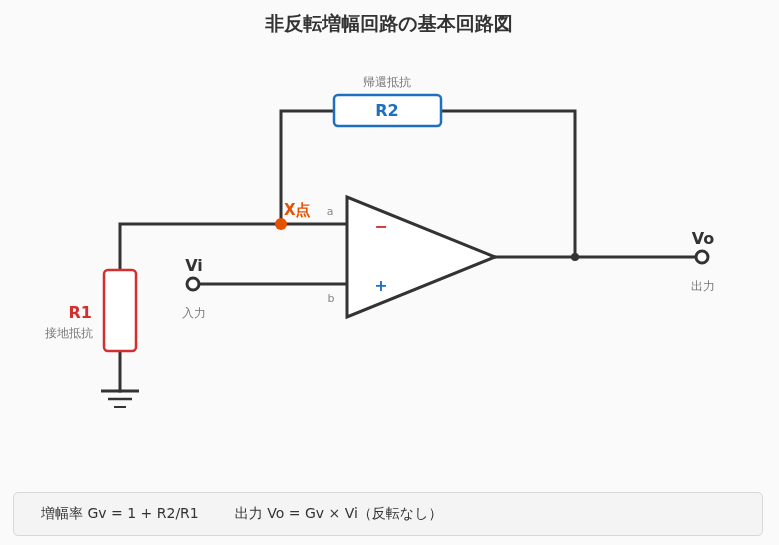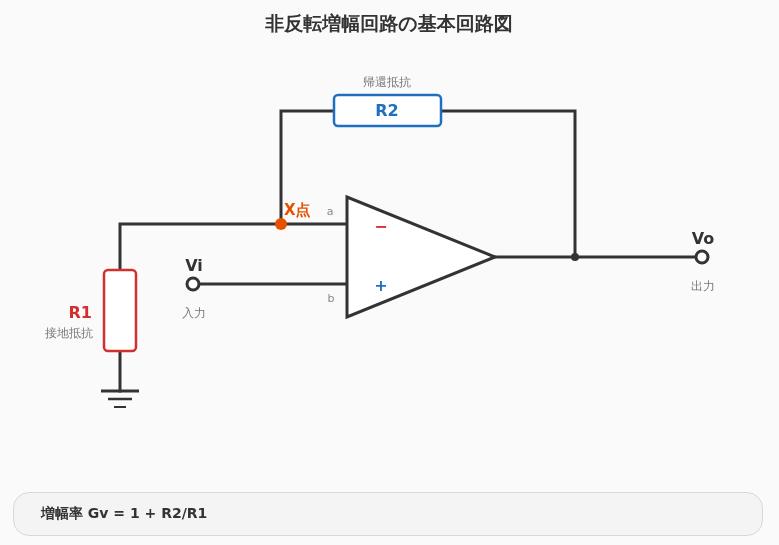--- a/index.html
+++ b/index.html
@@ -4,23 +4,23 @@
 <style>
   html, body { margin:0; padding:0; background:#fafafa; }
   body { width:779px; height:545px; position:relative; overflow:hidden; font-family:"DejaVu Sans", "Liberation Sans", sans-serif; }
   svg { position:absolute; left:0; top:0; }
   .title { font-size:19px; font-weight:bold; fill:#333; }
   .small { font-size:12px; fill:#777; }
   .pin { font-size:11px; fill:#888; }
   .lbl { font-size:16px; font-weight:bold; fill:#333; }
   .footer {
     position:absolute; left:13px; top:492px; width:750px; height:44px;
-    background:#f4f4f4; border:1px solid #d8d8d8; border-radius:16px;
+    background:#f4f4f4; border:1px solid #d8d8d8; border-radius:5px;
     box-sizing:border-box; display:flex; align-items:center; padding-left:27px;
-    font-size:14px; font-weight:bold; color:#333; white-space:pre;
+    font-size:14px; font-weight:normal; color:#333; white-space:pre;
   }
   .footer span.gap { display:inline-block; width:36px; }
 </style>
 </head>
 <body>
 
 <svg width="779" height="545" viewBox="0 0 779 545">
 
   <text class="title" x="389" y="30" text-anchor="middle">非反転増幅回路の基本回路図</text>
 
@@ -68,13 +68,14 @@
   <text x="194" y="317" text-anchor="middle" class="small">入力</text>
 
   <circle cx="702" cy="257" r="6" fill="#fff" stroke="#333" stroke-width="3"></circle>
   <text x="703" y="244" text-anchor="middle" class="lbl">Vo</text>
   <text x="703" y="290" text-anchor="middle" class="small">出力</text>
 </svg>
 
 <div class="footer">
   <span>増幅率 Gv = 1 + R2/R1</span>
   <span class="gap"></span>
+  <span>出力 Vo = Gv × Vi（反転なし）</span>
 </div>
 
 </body></html>

